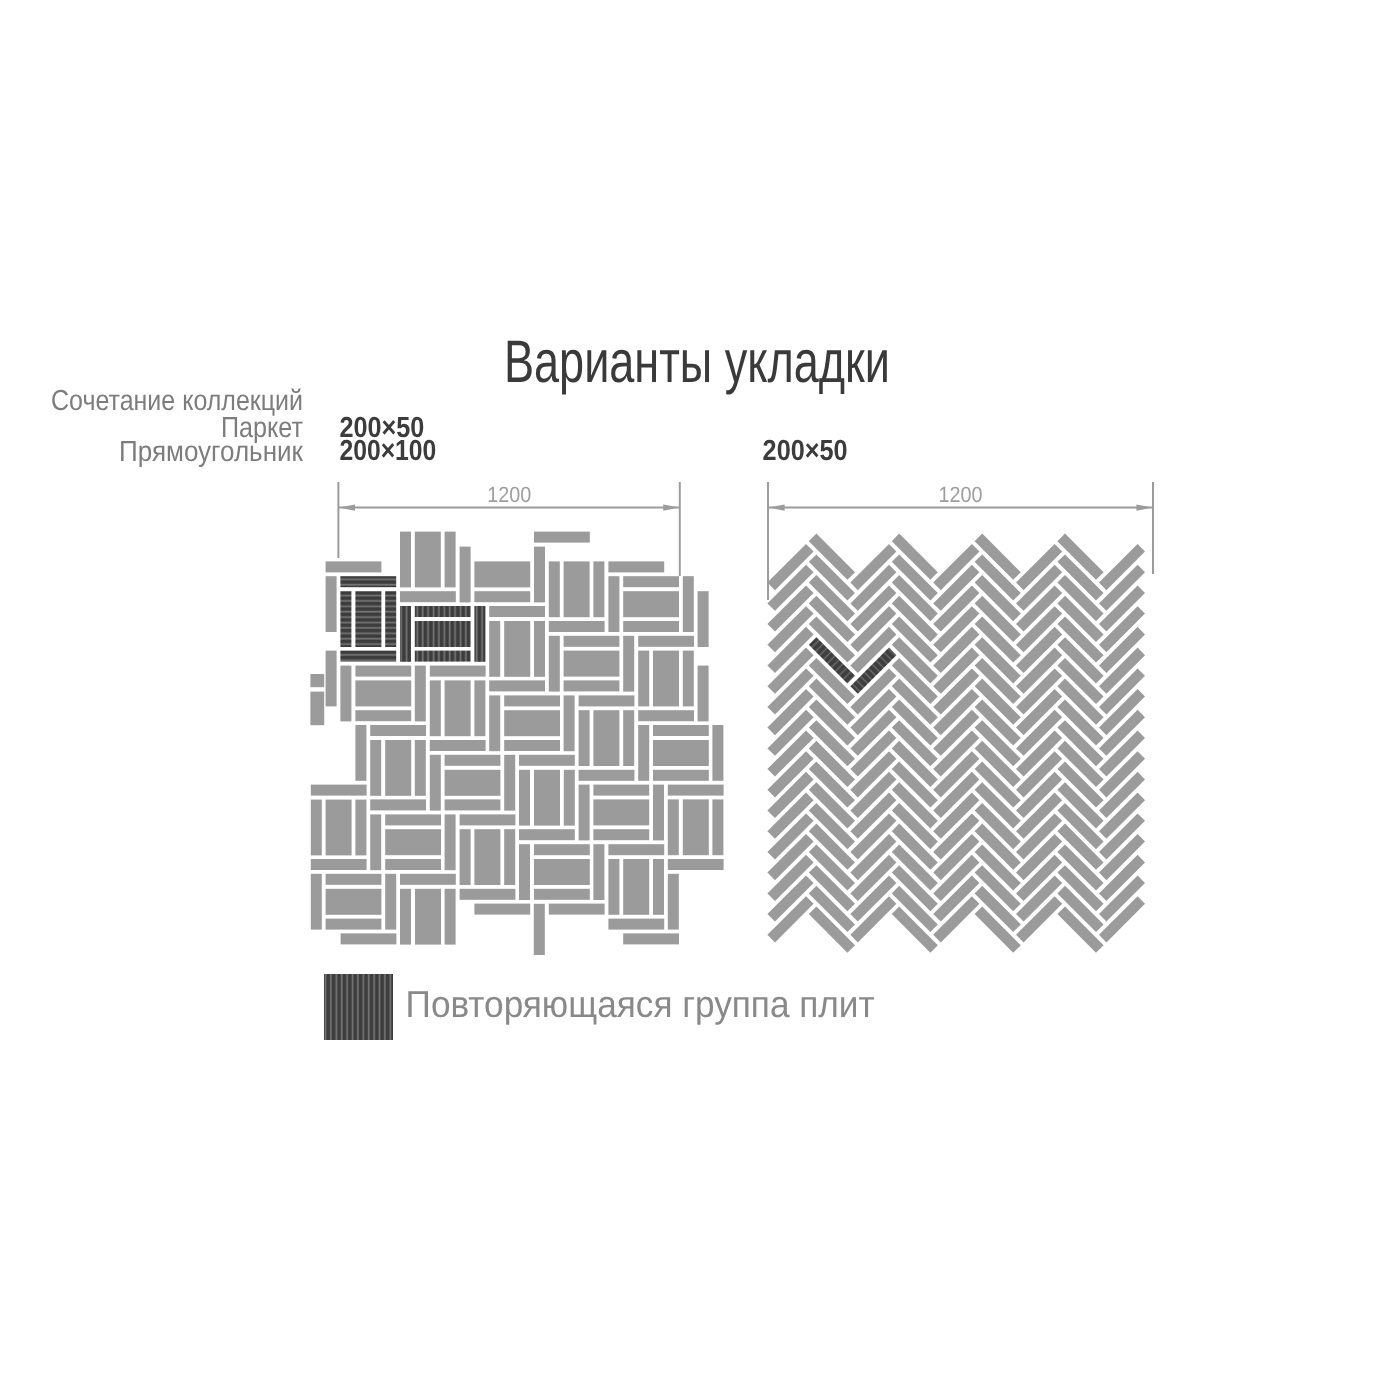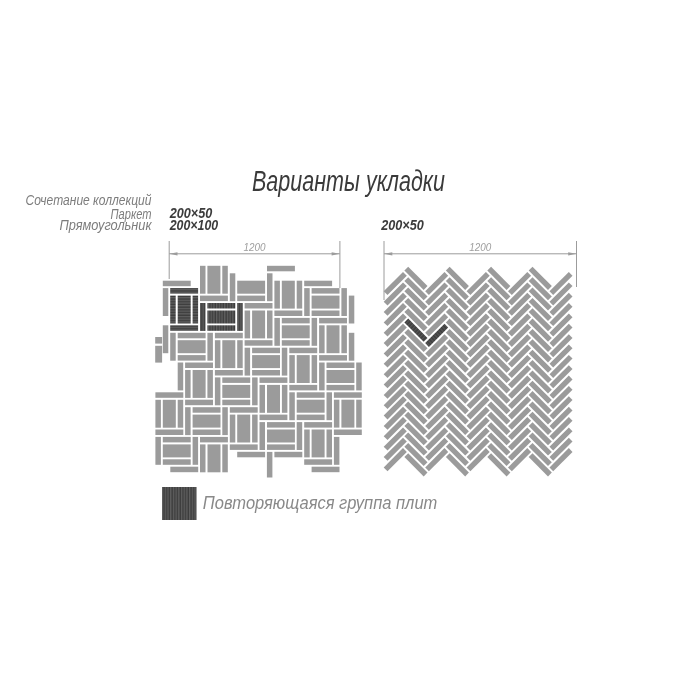--- a/index.html
+++ b/index.html
@@ -1,17 +1,17 @@
 <!DOCTYPE html>
 <html><head>
 <meta charset="utf-8">
 <style>
   html,body { margin:0; padding:0; background:#fff; }
   #page { position:relative; width:700px; height:700px; background:#ffffff; overflow:hidden;
-          font-family:"Liberation Sans", sans-serif;font-style:italic; }
+          font-family:"Liberation Sans", sans-serif; }
   .t  { fill:#9b9b9b; }
   .dv { fill:url(#grv); }
   .dh { fill:url(#grh); }
   .dd { fill:url(#gr45a); }
   .da { fill:url(#gr45b); }
   .dim { stroke:#9c9c9c; stroke-width:1; fill:none; }
   text { font-family:"Liberation Sans", sans-serif; }
 </style>
 </head>
 <body>

